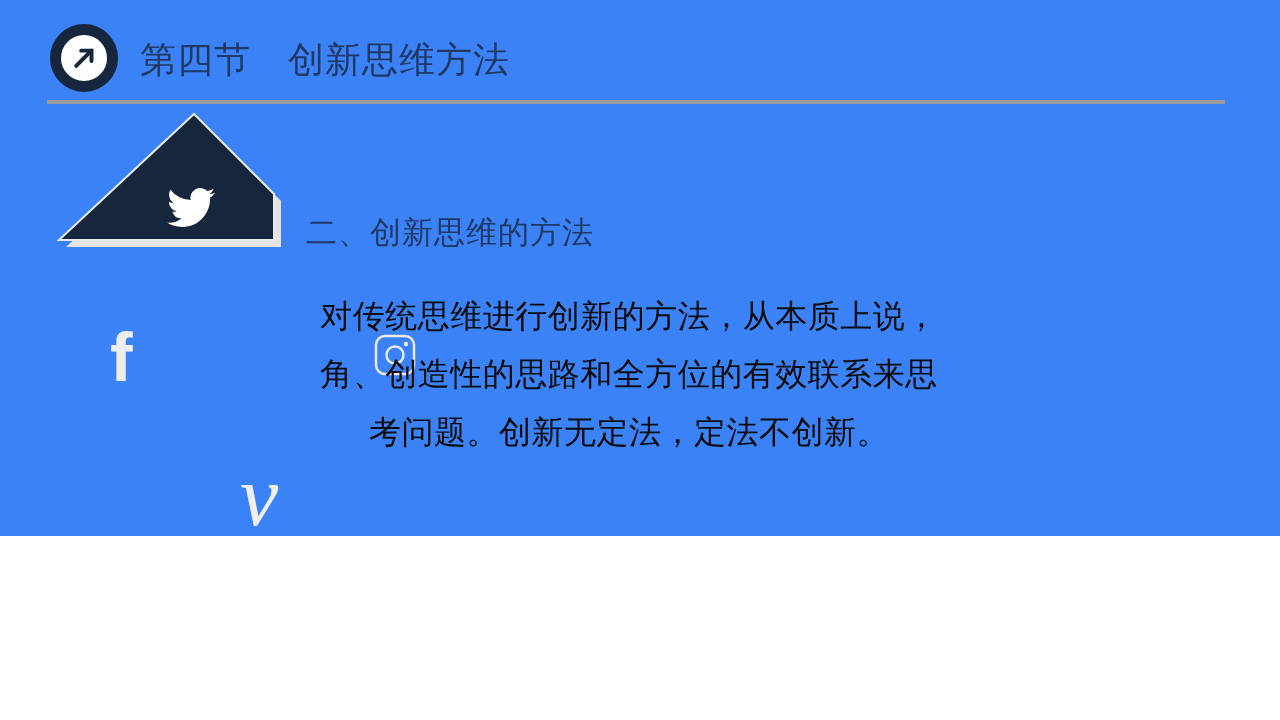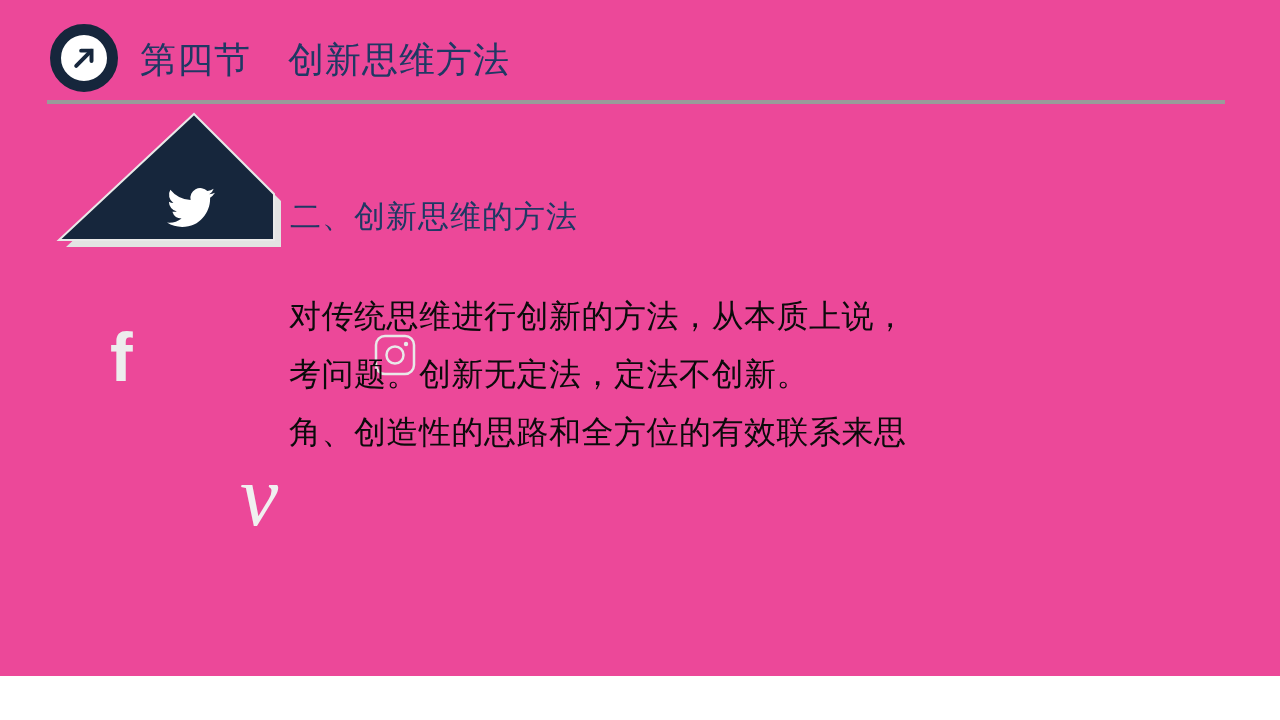--- a/index.html
+++ b/index.html
@@ -1,20 +1,20 @@
 <!DOCTYPE html>
 <html><head>
 <meta charset="utf-8">
 <style>
   html, body { margin: 0; padding: 0; background: #ffffff; }
   .slide {
     position: relative;
     width: 1280px;
-    height: 676px;
-    background: #ec4899;
+    height: 536px;
+    background: #3b82f6;
     overflow: hidden;
     font-family: "Liberation Serif", "DejaVu Serif", serif;
   }
 
   
   .circle-icon {
     position: absolute;
     left: 50px; top: 24px;
     width: 68px; height: 68px;
     box-sizing: border-box;
@@ -44,33 +44,34 @@
   .pennant {
     position: absolute;
     left: 52px; top: 108px;
     width: 245px; height: 155px;
   }
 
   
   .subtitle {
     position: absolute;
     left: 290px; top: 196px;
-    margin: 0;
+    margin: 16px;
     font-size: 31px;
     font-weight: normal;
     letter-spacing: 1px;
     color: #1F3864;
     white-space: nowrap;
     z-index: 2;
   }
   .paragraph {
     position: absolute;
-    left: 289px; top: 287px;
+    left: 299px; top: 287px;
     width: 660px;
     z-index: 2;
+    text-align: center;
   }
   .paragraph p {
     margin: 0;
     font-size: 32px;
     line-height: 58px;
     letter-spacing: 0.5px;
     color: #0B0B0B;
     white-space: nowrap;
   }
 
@@ -120,17 +121,17 @@
       <rect x="2" y="2" width="38" height="38" rx="9" fill="none" stroke="#E9E9E9" stroke-width="2.5"></rect>
       <circle cx="21" cy="21" r="8.5" fill="none" stroke="#E9E9E9" stroke-width="2.5"></circle>
       <circle cx="32" cy="10" r="2.2" fill="#E9E9E9"></circle>
     </svg>
   </div>
   <div class="wm wm-v">v</div>
 
   <h2 class="subtitle">二、创新思维的方法</h2>
   <div class="paragraph">
     <p>对传统思维进行创新的方法，从本质上说，</p>
+    <p>角、创造性的思路和全方位的有效联系来思</p>
     <p>考问题。创新无定法，定法不创新。</p>
-    <p>角、创造性的思路和全方位的有效联系来思</p>
   </div>
 
 </div>
 
 </body></html>

